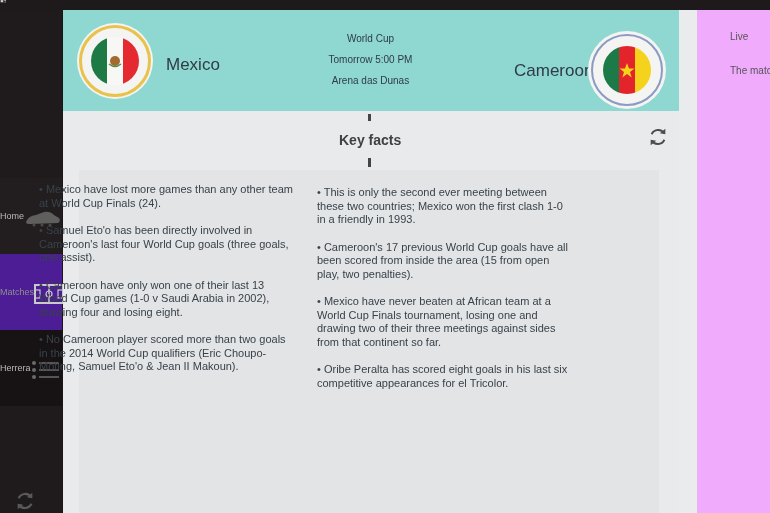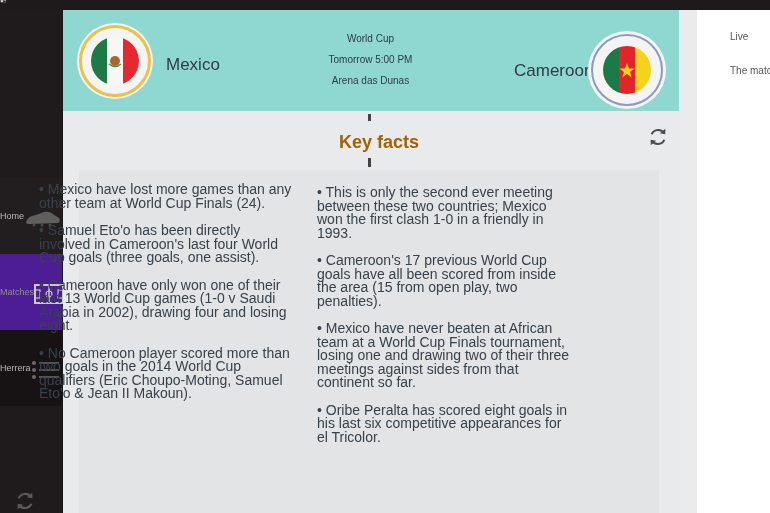--- a/index.html
+++ b/index.html
@@ -58,40 +58,40 @@
   .team-home { left: 103px; top: 45px; }
   .team-away { left: 451px; top: 51px; }
   .match-info {
     position: absolute; left: 230px; top: 18px; width: 155px;
     text-align: center; color: #2f3b45; font-size: 10px; line-height: 21px;
   }
   .tick { position: absolute; width: 3px; background: #444; }
   .tick-top { left: 305px; top: 104px; height: 7px; }
   .tick-bot { left: 305px; top: 148px; height: 9px; }
   .section-title {
-    position: absolute; left: 276px; top: 122px; font-size: 18px; color: #a16207;
+    position: absolute; left: 276px; top: 122px; font-size: 14px; color: #404040;
   }
   .refresh-main {
     position: absolute; left: 584px; top: 116px; width: 22px; height: 22px; cursor: pointer;
   }
   .facts-box {
     position: absolute; left: 16px; top: 160px; width: 580px; height: 343px;
     background: #e3e4e6;
   }
   .facts-col {
     position: absolute; top: 183px; width: 255px;
-    font-size: 14px; line-height: 13.5px; color: #38424a;
+    font-size: 11px; line-height: 13.5px; color: #38424a;
   }
   .facts-col.left { left: 39px; }
   .facts-col.right { left: 317px; }
   .fact { margin-bottom: 14px; }
   
   .right-panel {
     position: absolute; left: 679px; top: 10px; width: 91px; height: 503px;
-    background: #ffffff;
+    background: #f0abfc;
   }
   .right-panel .edge {
     position: absolute; left: 0; top: 0; width: 18px; height: 503px; background: #eaebec;
   }
   .rp-title { position: absolute; left: 51px; top: 21px; font-size: 10px; color: #555; }
   .rp-text { position: absolute; left: 51px; top: 55px; font-size: 10px; color: #555; white-space: nowrap; }
 </style>
 </head>
 <body>
 

